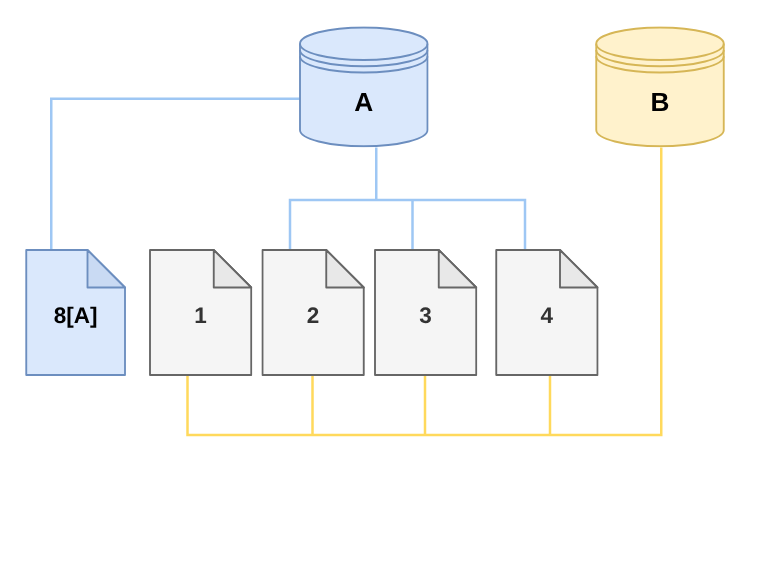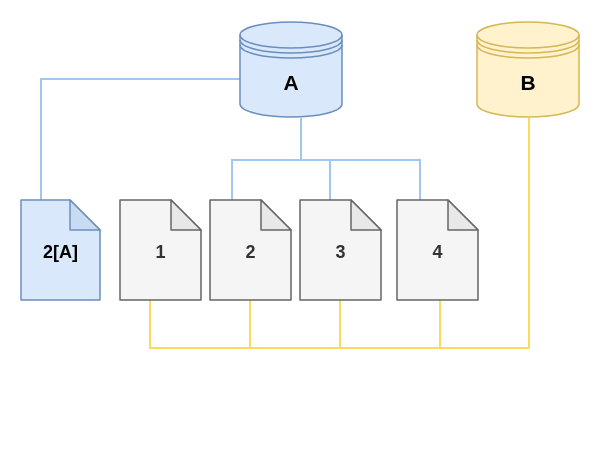--- a/index.html
+++ b/index.html
@@ -61,21 +61,21 @@
       <path d="M0,13 A51,13 0 0 0 102,13 M0,18 A51,13 0 0 0 102,18 M0,23 A51,13 0 0 0 102,23" fill="none" stroke-width="1.5" stroke="#d6b656"></path>
     </svg>
     <div class="label">B</div>
   </div>
 
   <div class="node doc" style="left:20px; width:81px; height:102px;">
     <svg width="81" height="102" viewBox="-1 -1 81 102">
       <path d="M0,0 L49,0 L79,30 L79,100 L0,100 Z" stroke-width="1.5" stroke-linejoin="round" fill="#dae8fc" stroke="#6c8ebf"></path>
       <path d="M49,0 L79,30 L49,30 Z" stroke-width="1.5" stroke-linejoin="round" fill="#c9daf3" stroke="#6c8ebf"></path>
     </svg>
-    <div class="label">2[A]</div>
+    <div class="label">8[A]</div>
   </div>
 
   <div class="node doc doc-gray" style="left:119px; width:83px; height:102px;">
     <svg width="83" height="102" viewBox="-1 -1 83 102">
       <path d="M0,0 L51,0 L81,30 L81,100 L0,100 Z" stroke-width="1.5" stroke-linejoin="round" fill="#f5f5f5" stroke="#666666"></path>
       <path d="M51,0 L81,30 L51,30 Z" stroke-width="1.5" stroke-linejoin="round" fill="#e8e8e8" stroke="#666666"></path>
     </svg>
     <div class="label">1</div>
   </div>
 

